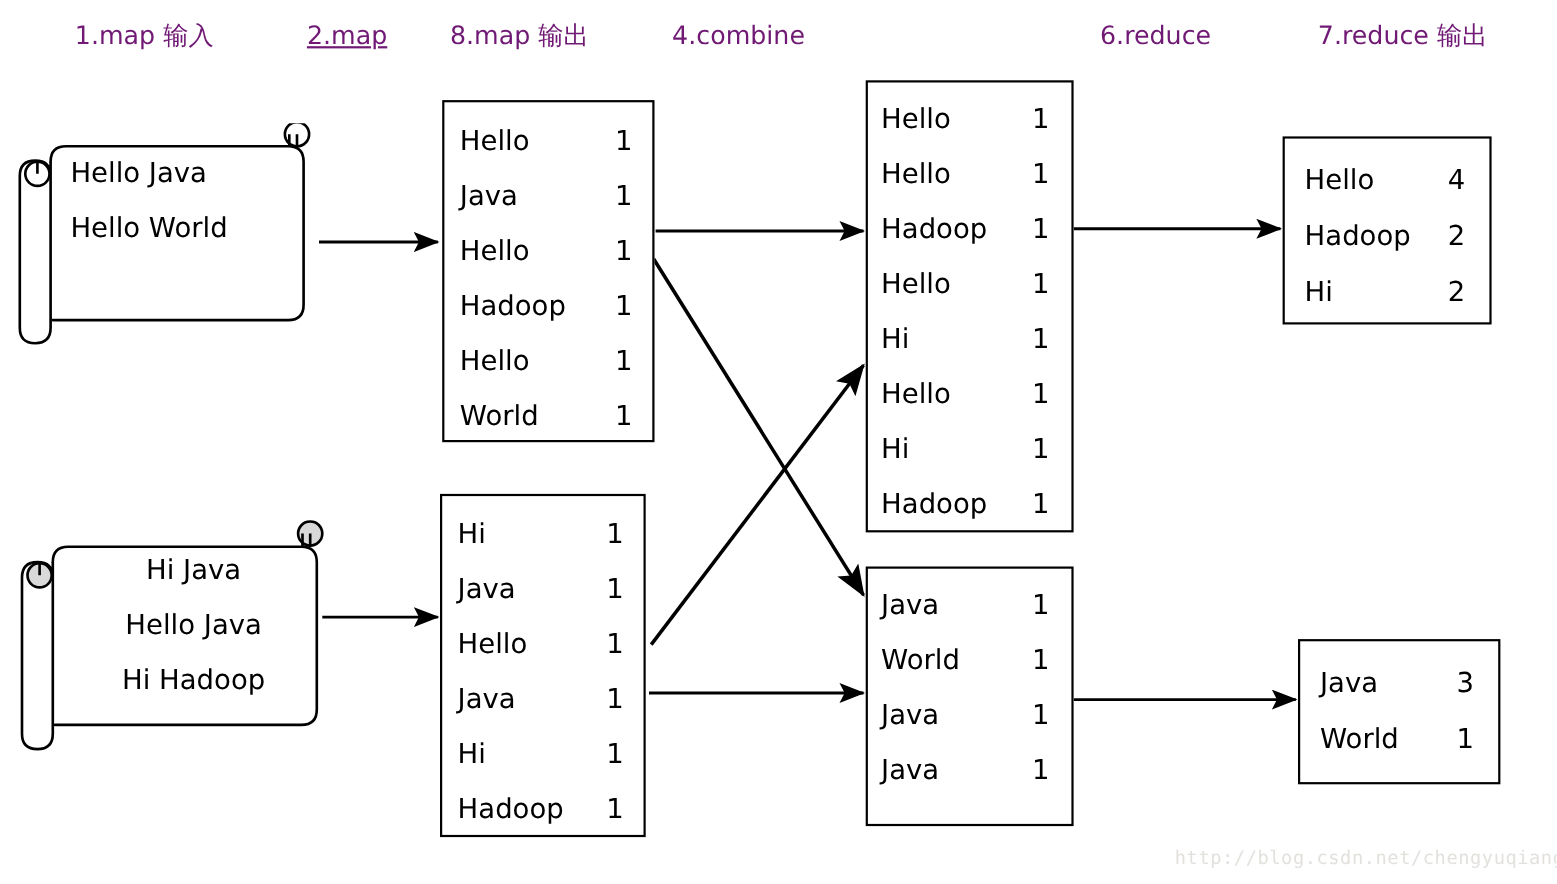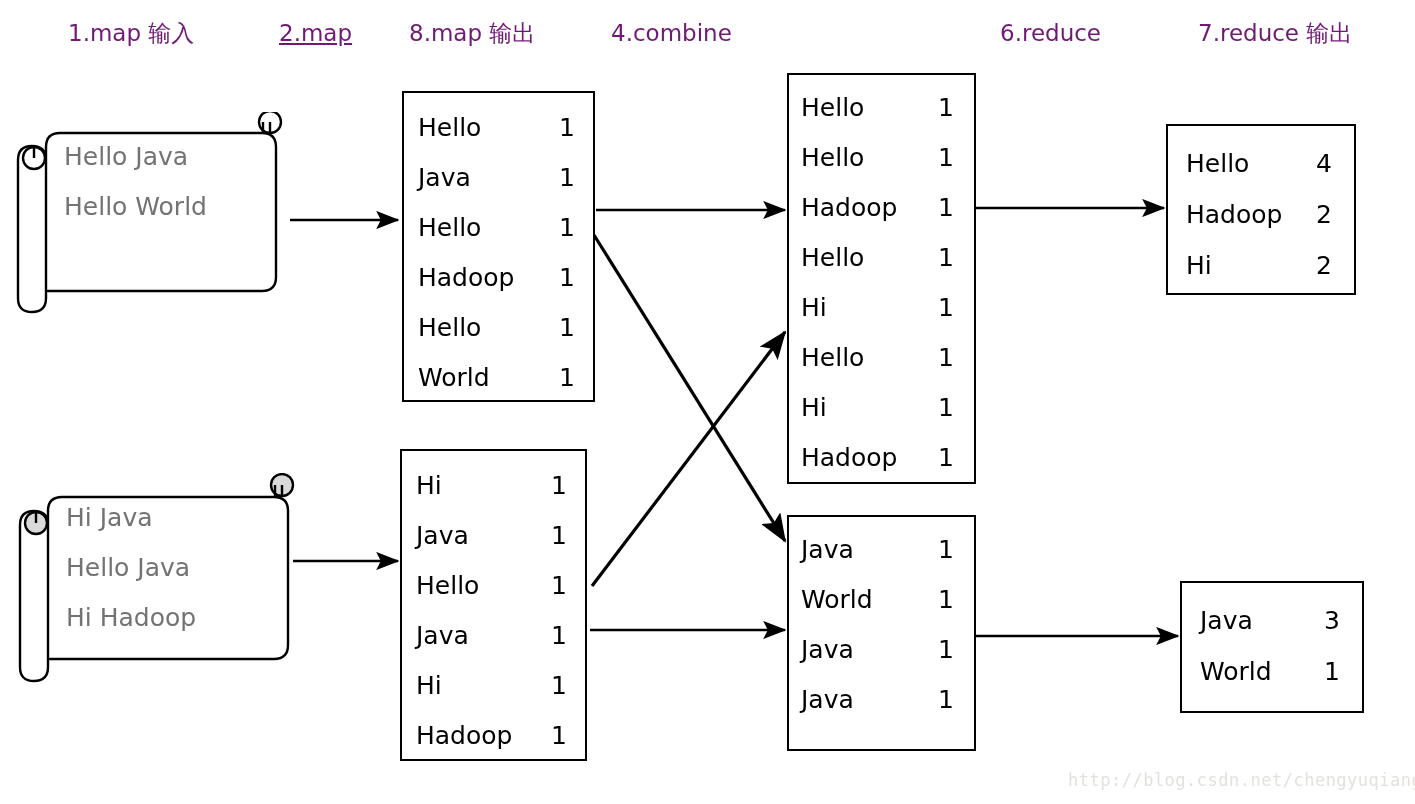--- a/index.html
+++ b/index.html
@@ -56,21 +56,21 @@
   .scroll-doc .scroll-text {
     position: absolute;
     left: 48px;
     top: 20px;
     width: 220px;
   }
   .scroll-line {
     font-size: 25px;
     line-height: 50px;
     white-space: nowrap;
-    color: #737373;
+    color: #000000;
   }
 
   
   .kvbox {
     position: absolute;
     box-sizing: border-box;
     border: 2.4px solid #000;
     background: #ffffff;
   }
   .kvbox .rows {
@@ -171,21 +171,21 @@
       <circle cx="254" cy="10" r="11" fill="#ffffff" stroke="#000" stroke-width="2.4"></circle>
       <path d="M254,10 L254,21" stroke="#000" stroke-width="2.4"></path>
       <path d="M247,21 L247,10" stroke="#000" stroke-width="2.4"></path>
     </svg>
     <div class="scroll-text">
       <div class="scroll-line">Hello Java</div>
       <div class="scroll-line">Hello World</div>
     </div>
   </div>
 
-  <div class="scroll-doc" style="left:18px; top:473px; width:288px; height:215px;">
+  <div class="scroll-doc" style="left:18px; top:473px; width:288px; height:215px;text-align:center;">
     <svg width="288" height="215" viewBox="0 0 288 215">
       <path d="M30,38 q0,-14 14,-14 L256,24 q14,0 14,14 L270,172 q0,14 -14,14 L32,186" fill="#ffffff" stroke="#000" stroke-width="2.4" stroke-linecap="round"></path>
       <path d="M30,38 L30,194 q0,14 -14,14 q-14,0 -14,-14 L2,52 q0,-14 14,-14 q14,0 14,14 Z" fill="#ffffff" stroke="#000" stroke-width="2.4"></path>
       <circle cx="18" cy="50" r="11" fill="#d9d9d9" stroke="#000" stroke-width="2.4"></circle>
       <path d="M18,50 L18,38" stroke="#000" stroke-width="2.4"></path>
       <circle cx="264" cy="12" r="11" fill="#d9d9d9" stroke="#000" stroke-width="2.4"></circle>
       <path d="M264,12 L264,24" stroke="#000" stroke-width="2.4"></path>
       <path d="M257,24 L257,12" stroke="#000" stroke-width="2.4"></path>
     </svg>
     <div class="scroll-text">

